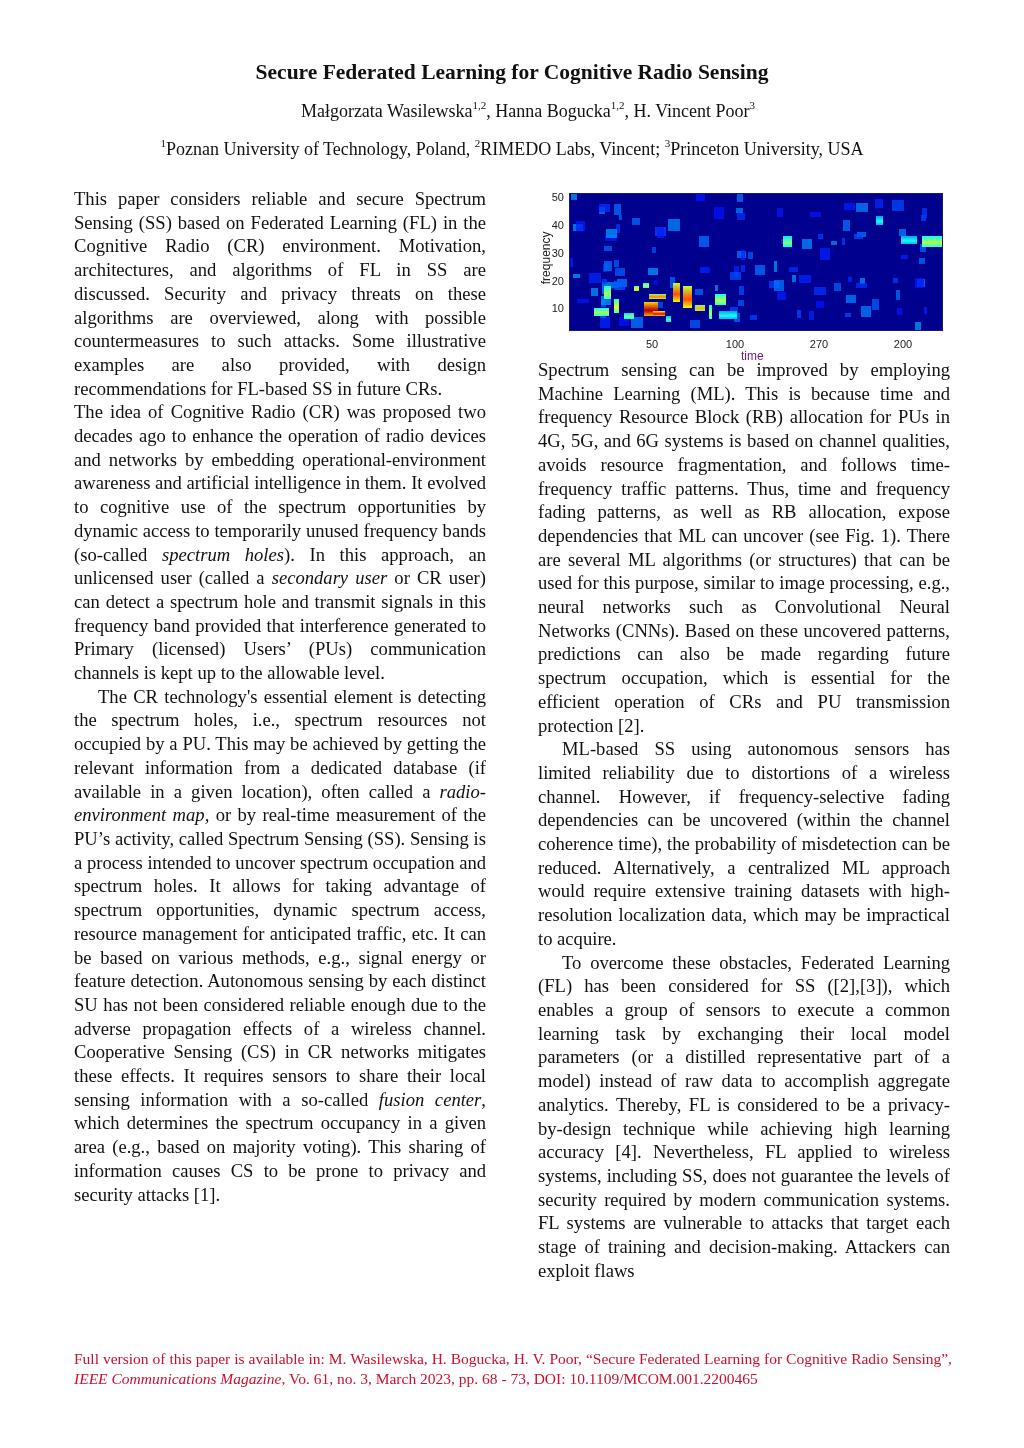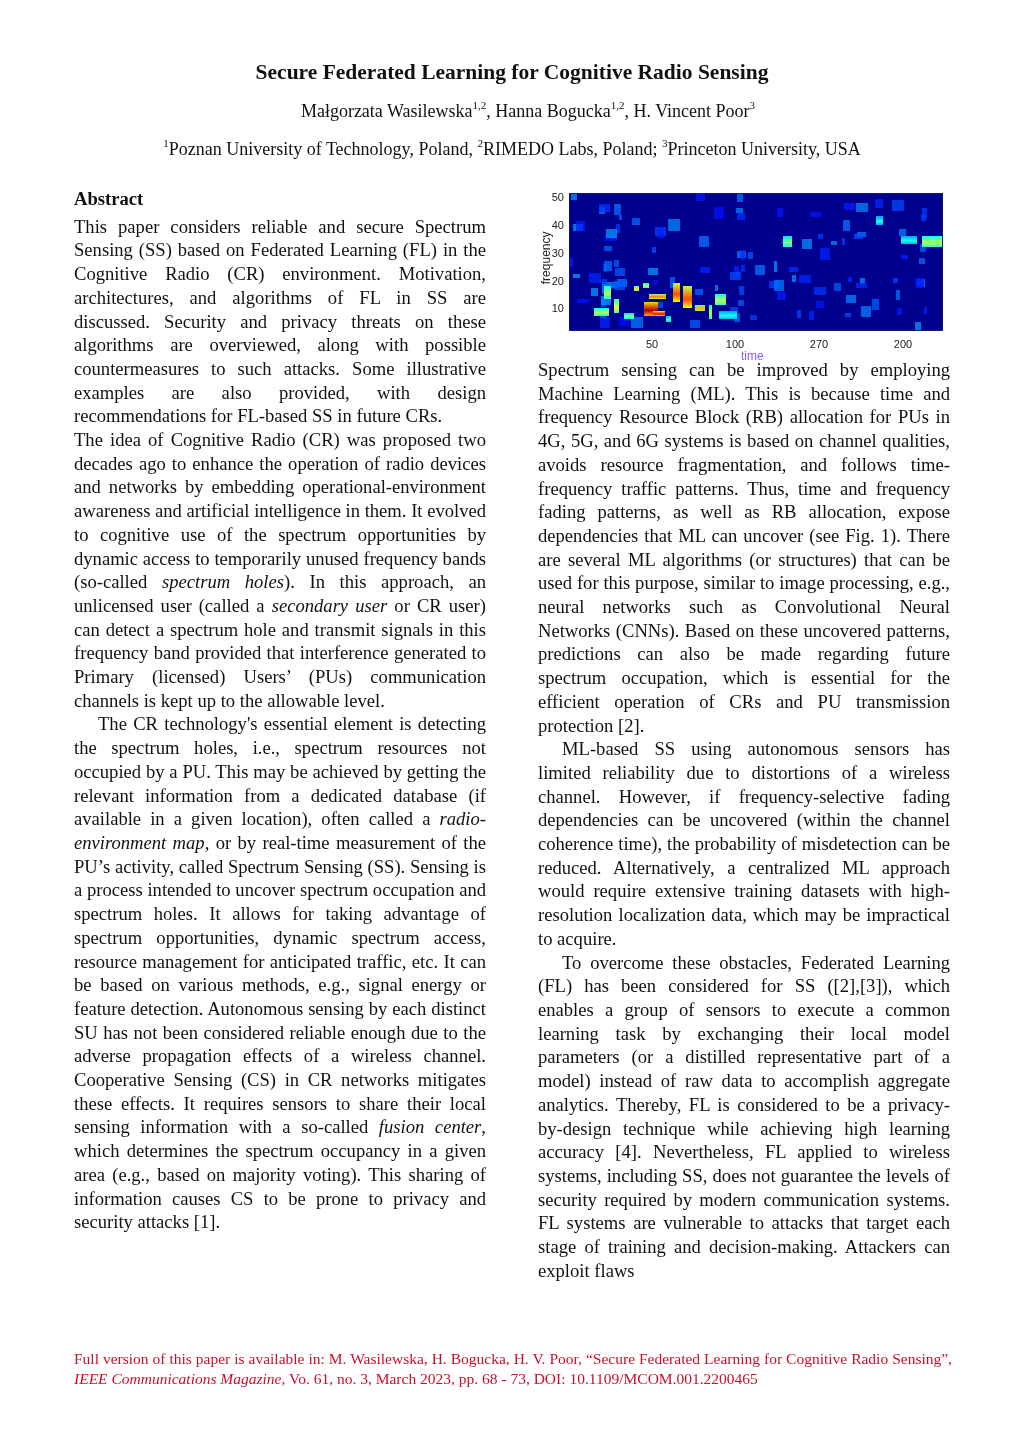--- a/index.html
+++ b/index.html
@@ -25,42 +25,41 @@
           background: #00008f; overflow: hidden; border: 1px solid #1a1a6a; box-sizing: border-box; }
   .cell { position: absolute; }
   .ytick { position: absolute; font-family: "Liberation Sans", "DejaVu Sans", sans-serif;
            font-size: 11px; color: #222; right: 386px; text-align: right; }
   .xtick { position: absolute; font-family: "Liberation Sans", "DejaVu Sans", sans-serif;
            font-size: 11px; color: #222; top: 147px; transform: translateX(-50%); }
   .ylabel { position: absolute; font-family: "Liberation Sans", "DejaVu Sans", sans-serif;
             font-size: 12px; color: #222; left: -26px; top: 60px; transform: rotate(-90deg);
             transform-origin: center; width: 70px; text-align: center; }
   .xlabel { position: absolute; font-family: "Liberation Sans", "DejaVu Sans", sans-serif;
-            font-size: 12px; color: #8b5cf6; top: 159px; left: 203px; }
+            font-size: 12px; color: #701a75; top: 159px; left: 203px; }
   .caption { margin-top: 4px; margin-bottom: 6px; }
   .footer { position: absolute; left: 74px; top: 1349px; width: 878px; font-size: 15.5px;
             line-height: 19.5px; color: #c8102e; text-align: justify; }
 </style>
 </head>
 <body>
 
 <div class="title">Secure Federated Learning for Cognitive Radio Sensing</div>
 <div class="authors">
   <span>Małgorzata Wasilewska</span><sup>1,2</sup>,
   <span>Hanna Bogucka</span><sup>1,2</sup>,
   <span>H. Vincent Poor</span><sup>3</sup>
 </div>
 <div class="affil">
   <sup>1</sup><span>Poznan University of Technology, Poland,</span>
-  <sup>2</sup><span>RIMEDO Labs, Poland;</span>
+  <sup>2</sup><span>RIMEDO Labs, Vincent;</span>
   <sup>3</sup><span>Princeton University, USA</span>
 </div>
 
 <div class="col left">
-  <div class="h abstract-h">Abstract</div>
   <p>This paper considers reliable and secure Spectrum Sensing (SS) based on Federated Learning (FL) in the Cognitive Radio (CR) environment. Motivation, architectures, and algorithms of FL in SS are discussed. Security and privacy threats on these algorithms are overviewed, along with possible countermeasures to such attacks. Some illustrative examples are also provided, with design recommendations for FL-based SS in future CRs.</p>
   <p><span>The idea of Cognitive Radio (CR) was proposed two decades ago to enhance the operation of radio devices and networks by embedding operational-environment awareness and artificial intelligence in them. It evolved to cognitive use of the spectrum opportunities by dynamic access to temporarily unused frequency bands (so-called </span><em>spectrum holes</em><span>). In this approach, an unlicensed user (called a </span><em>secondary user</em><span> or CR user) can detect a spectrum hole and transmit signals in this frequency band provided that interference generated to Primary (licensed) Users’ (PUs) communication channels is kept up to the allowable level.</span></p>
   <p class="indent"><span>The CR technology's essential element is detecting the spectrum holes, i.e., spectrum resources not occupied by a PU. This may be achieved by getting the relevant information from a dedicated database (if available in a given location), often called a </span><em>radio-environment map,</em><span> or by real-time measurement of the PU’s activity, called Spectrum Sensing (SS). Sensing is a process intended to uncover spectrum occupation and spectrum holes. It allows for taking advantage of spectrum opportunities, dynamic spectrum access, resource management for anticipated traffic, etc. It can be based on various methods, e.g., signal energy or feature detection. Autonomous sensing by each distinct SU has not been considered reliable enough due to the adverse propagation effects of a wireless channel. Cooperative Sensing (CS) in CR networks mitigates these effects. It requires sensors to share their local sensing information with a so-called </span><em>fusion center</em><span>, which determines the spectrum occupancy in a given area (e.g., based on majority voting). This sharing of information causes CS to be prone to privacy and security attacks [1].</span></p>
 </div>
 
 <div class="col right">
   <div class="figure">
     <div class="ylabel">frequency</div>
     <div class="ytick" style="top:0px">50</div>
     <div class="ytick" style="top:28px">40</div>

